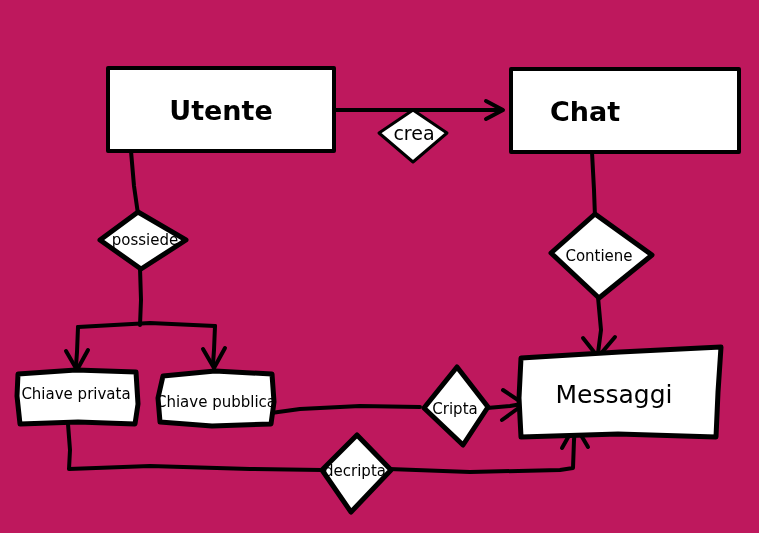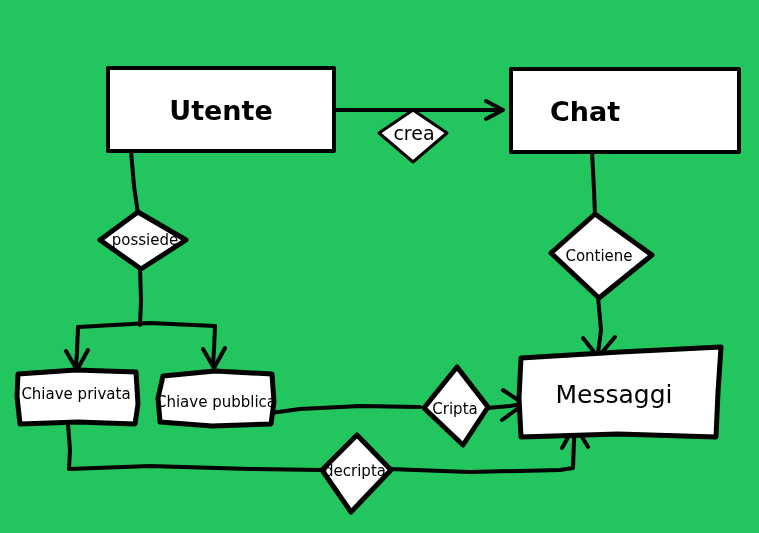--- a/index.html
+++ b/index.html
@@ -7,21 +7,21 @@
     padding: 0;
     background: #ffffff;
   }
   body {
     font-family: "DejaVu Sans", sans-serif;
   }
   #canvas-wrap {
     position: relative;
     width: 759px;
     height: 533px;
-    background: #22c55e;
+    background: #be185d;
     overflow: hidden;
   }
   svg#diagram {
     position: absolute;
     top: 0;
     left: 0;
     width: 759px;
     height: 533px;
     display: block;
   }

